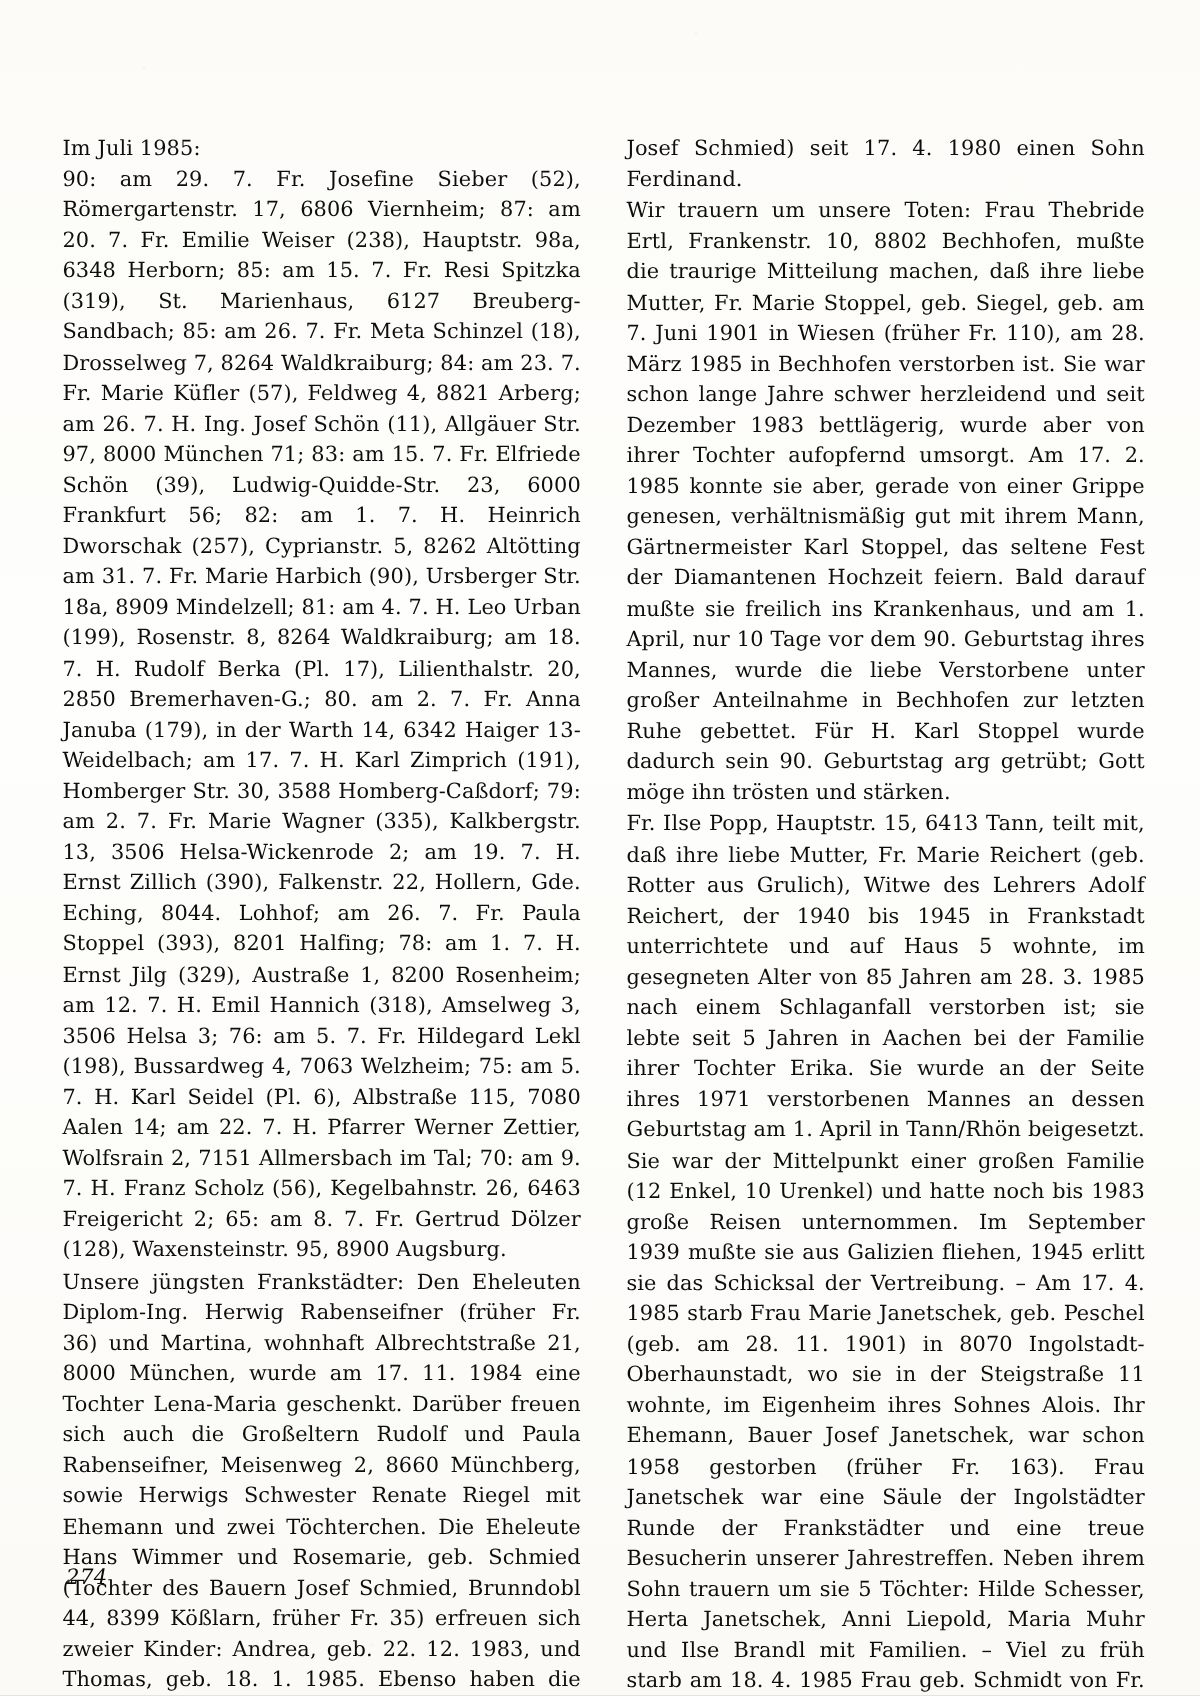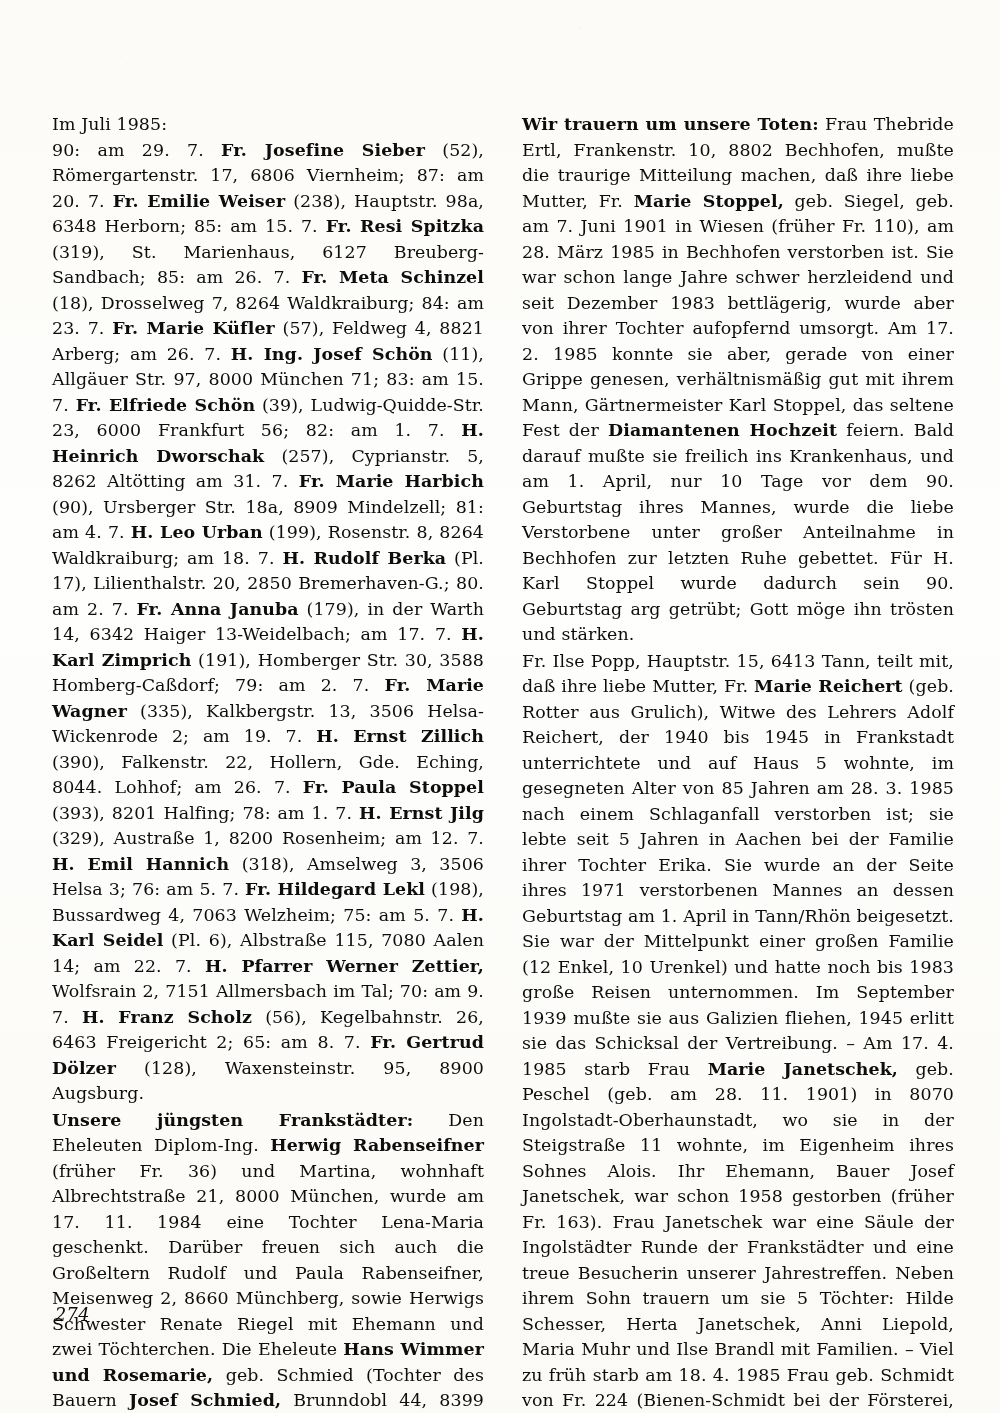--- a/index.html
+++ b/index.html
@@ -51,21 +51,21 @@
     font-size: 17.4px;
     line-height: 25.5px;
     text-align: justify;
     text-justify: inter-word;
     hyphens: manual;
     letter-spacing: 0.1px;
   }
   .col p + p {
     margin-top: 1px;
   }
-  b, strong { font-weight: 700; }
+  b, strong { font-weight: 400; }
   .folio {
     position: absolute;
     left: 55px;
     top: 1305px;
     font-size: 17.6px;
     letter-spacing: 0.4px;
     font-style: italic;
   }
 </style>
 </head>
@@ -75,20 +75,21 @@
   <div class="paper-tone"></div>
 
   <div class="columns">
 
     <div class="col">
       <p>Im Juli 1985:<br>90: am 29. 7. <b>Fr. Josefine Sieber</b> (52), Römergartenstr. 17, 6806 Viernheim; 87: am 20. 7. <b>Fr. Emilie Weiser</b> (238), Hauptstr. 98a, 6348 Herborn; 85: am 15. 7. <b>Fr. Resi Spitzka</b> (319), St. Marienhaus, 6127 Breuberg-Sandbach; 85: am 26. 7. <b>Fr. Meta Schinzel</b> (18), Drosselweg 7, 8264 Waldkraiburg; 84: am 23. 7. <b>Fr. Marie Küfler</b> (57), Feldweg 4, 8821 Arberg; am 26. 7. <b>H. Ing. Josef Schön</b> (11), Allgäuer Str. 97, 8000 München 71; 83: am 15. 7. <b>Fr. Elfriede Schön</b> (39), Ludwig-Quidde-Str. 23, 6000 Frankfurt 56; 82: am 1. 7. <b>H. Heinrich Dworschak</b> (257), Cyprianstr. 5, 8262 Altötting am 31. 7. <b>Fr. Marie Harbich</b> (90), Ursberger Str. 18a, 8909 Mindelzell; 81: am 4. 7. <b>H. Leo Urban</b> (199), Rosenstr. 8, 8264 Waldkraiburg; am 18. 7. <b>H. Rudolf Berka</b> (Pl. 17), Lilienthalstr. 20, 2850 Bremerhaven-G.; 80. am 2. 7. <b>Fr. Anna Januba</b> (179), in der Warth 14, 6342 Haiger 13-Weidelbach; am 17. 7. <b>H. Karl Zimprich</b> (191), Homberger Str. 30, 3588 Homberg-Caßdorf; 79: am 2. 7. <b>Fr. Marie Wagner</b> (335), Kalkbergstr. 13, 3506 Helsa-Wickenrode 2; am 19. 7. <b>H. Ernst Zillich</b> (390), Falkenstr. 22, Hollern, Gde. Eching, 8044. Lohhof; am 26. 7. <b>Fr. Paula Stoppel</b> (393), 8201 Halfing; 78: am 1. 7. <b>H. Ernst Jilg</b> (329), Austraße 1, 8200 Rosenheim; am 12. 7. <b>H. Emil Hannich</b> (318), Amselweg 3, 3506 Helsa 3; 76: am 5. 7. <b>Fr. Hildegard Lekl</b> (198), Bussardweg 4, 7063 Welzheim; 75: am 5. 7. <b>H. Karl Seidel</b> (Pl. 6), Albstraße 115, 7080 Aalen 14; am 22. 7. <b>H. Pfarrer Werner Zettier,</b> Wolfsrain 2, 7151 Allmersbach im Tal; 70: am 9. 7. <b>H. Franz Scholz</b> (56), Kegelbahnstr. 26, 6463 Freigericht 2; 65: am 8. 7. <b>Fr. Gertrud Dölzer</b> (128), Waxensteinstr. 95, 8900 Augsburg.</p>
       <p><b>Unsere jüngsten Frankstädter:</b> Den Eheleuten Diplom-Ing. <b>Herwig Rabenseifner</b> (früher Fr. 36) und Martina, wohnhaft Albrechtstraße 21, 8000 München, wurde am 17. 11. 1984 eine Tochter Lena-Maria geschenkt. Darüber freuen sich auch die Großeltern Rudolf und Paula Rabenseifner, Meisenweg 2, 8660 Münchberg, sowie Herwigs Schwester Renate Riegel mit Ehemann und zwei Töchterchen. Die Eheleute <b>Hans Wimmer und Rosemarie,</b> geb. Schmied (Tochter des Bauern <b>Josef Schmied,</b> Brunndobl 44, 8399 Kößlarn, früher Fr. 35) erfreuen sich zweier Kinder: Andrea, geb. 22. 12. 1983, und Thomas, geb. 18. 1. 1985. Ebenso haben die Eheleute Ferdinand und Christine Huber (geb. Schmied, ebenfalls eine Tochter des Bauern</p>
     </div>
 
     <div class="col">
+      <p>Josef Schmied) seit 17. 4. 1980 einen Sohn Ferdinand.</p>
       <p><b>Wir trauern um unsere Toten:</b> Frau Thebride Ertl, Frankenstr. 10, 8802 Bechhofen, mußte die traurige Mitteilung machen, daß ihre liebe Mutter, Fr. <b>Marie Stoppel,</b> geb. Siegel, geb. am 7. Juni 1901 in Wiesen (früher Fr. 110), am 28. März 1985 in Bechhofen verstorben ist. Sie war schon lange Jahre schwer herzleidend und seit Dezember 1983 bettlägerig, wurde aber von ihrer Tochter aufopfernd umsorgt. Am 17. 2. 1985 konnte sie aber, gerade von einer Grippe genesen, verhältnismäßig gut mit ihrem Mann, Gärtnermeister Karl Stoppel, das seltene Fest der <b>Diamantenen Hochzeit</b> feiern. Bald darauf mußte sie freilich ins Krankenhaus, und am 1. April, nur 10 Tage vor dem 90. Geburtstag ihres Mannes, wurde die liebe Verstorbene unter großer Anteilnahme in Bechhofen zur letzten Ruhe gebettet. Für H. Karl Stoppel wurde dadurch sein 90. Geburtstag arg getrübt; Gott möge ihn trösten und stärken.</p>
       <p>Fr. Ilse Popp, Hauptstr. 15, 6413 Tann, teilt mit, daß ihre liebe Mutter, Fr. <b>Marie Reichert</b> (geb. Rotter aus Grulich), Witwe des Lehrers Adolf Reichert, der 1940 bis 1945 in Frankstadt unterrichtete und auf Haus 5 wohnte, im gesegneten Alter von 85 Jahren am 28. 3. 1985 nach einem Schlaganfall verstorben ist; sie lebte seit 5 Jahren in Aachen bei der Familie ihrer Tochter Erika. Sie wurde an der Seite ihres 1971 verstorbenen Mannes an dessen Geburtstag am 1. April in Tann/Rhön beigesetzt. Sie war der Mittelpunkt einer großen Familie (12 Enkel, 10 Urenkel) und hatte noch bis 1983 große Reisen unternommen. Im September 1939 mußte sie aus Galizien fliehen, 1945 erlitt sie das Schicksal der Vertreibung. – Am 17. 4. 1985 starb Frau <b>Marie Janetschek,</b> geb. Peschel (geb. am 28. 11. 1901) in 8070 Ingolstadt-Oberhaunstadt, wo sie in der Steigstraße 11 wohnte, im Eigenheim ihres Sohnes Alois. Ihr Ehemann, Bauer Josef Janetschek, war schon 1958 gestorben (früher Fr. 163). Frau Janetschek war eine Säule der Ingolstädter Runde der Frankstädter und eine treue Besucherin unserer Jahrestreffen. Neben ihrem Sohn trauern um sie 5 Töchter: Hilde Schesser, Herta Janetschek, Anni Liepold, Maria Muhr und Ilse Brandl mit Familien. – Viel zu früh starb am 18. 4. 1985 Frau  geb. Schmidt von Fr. 224 (Bienen-Schmidt bei der Försterei, geb. 26. 1. 1934), seit 29. 7. 1977 verheiratet mit dem Baugeschäftsinhaber Eugen Eder,</p>
     </div>
 
   </div>
 
   <div class="folio">274</div>
 </div>
 
 </body></html>

